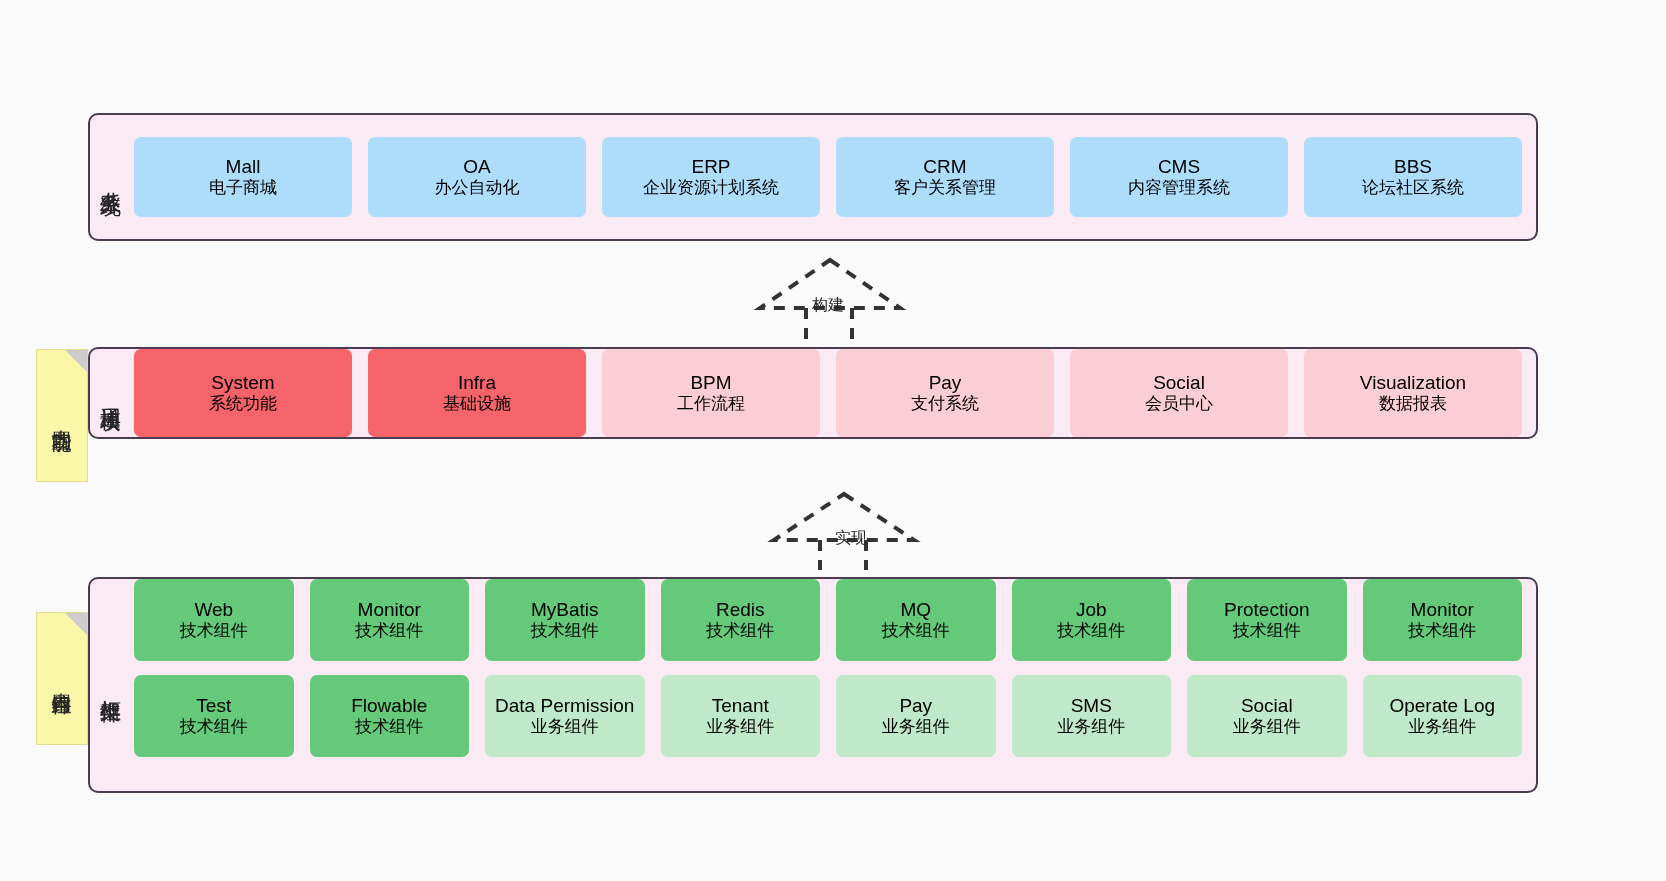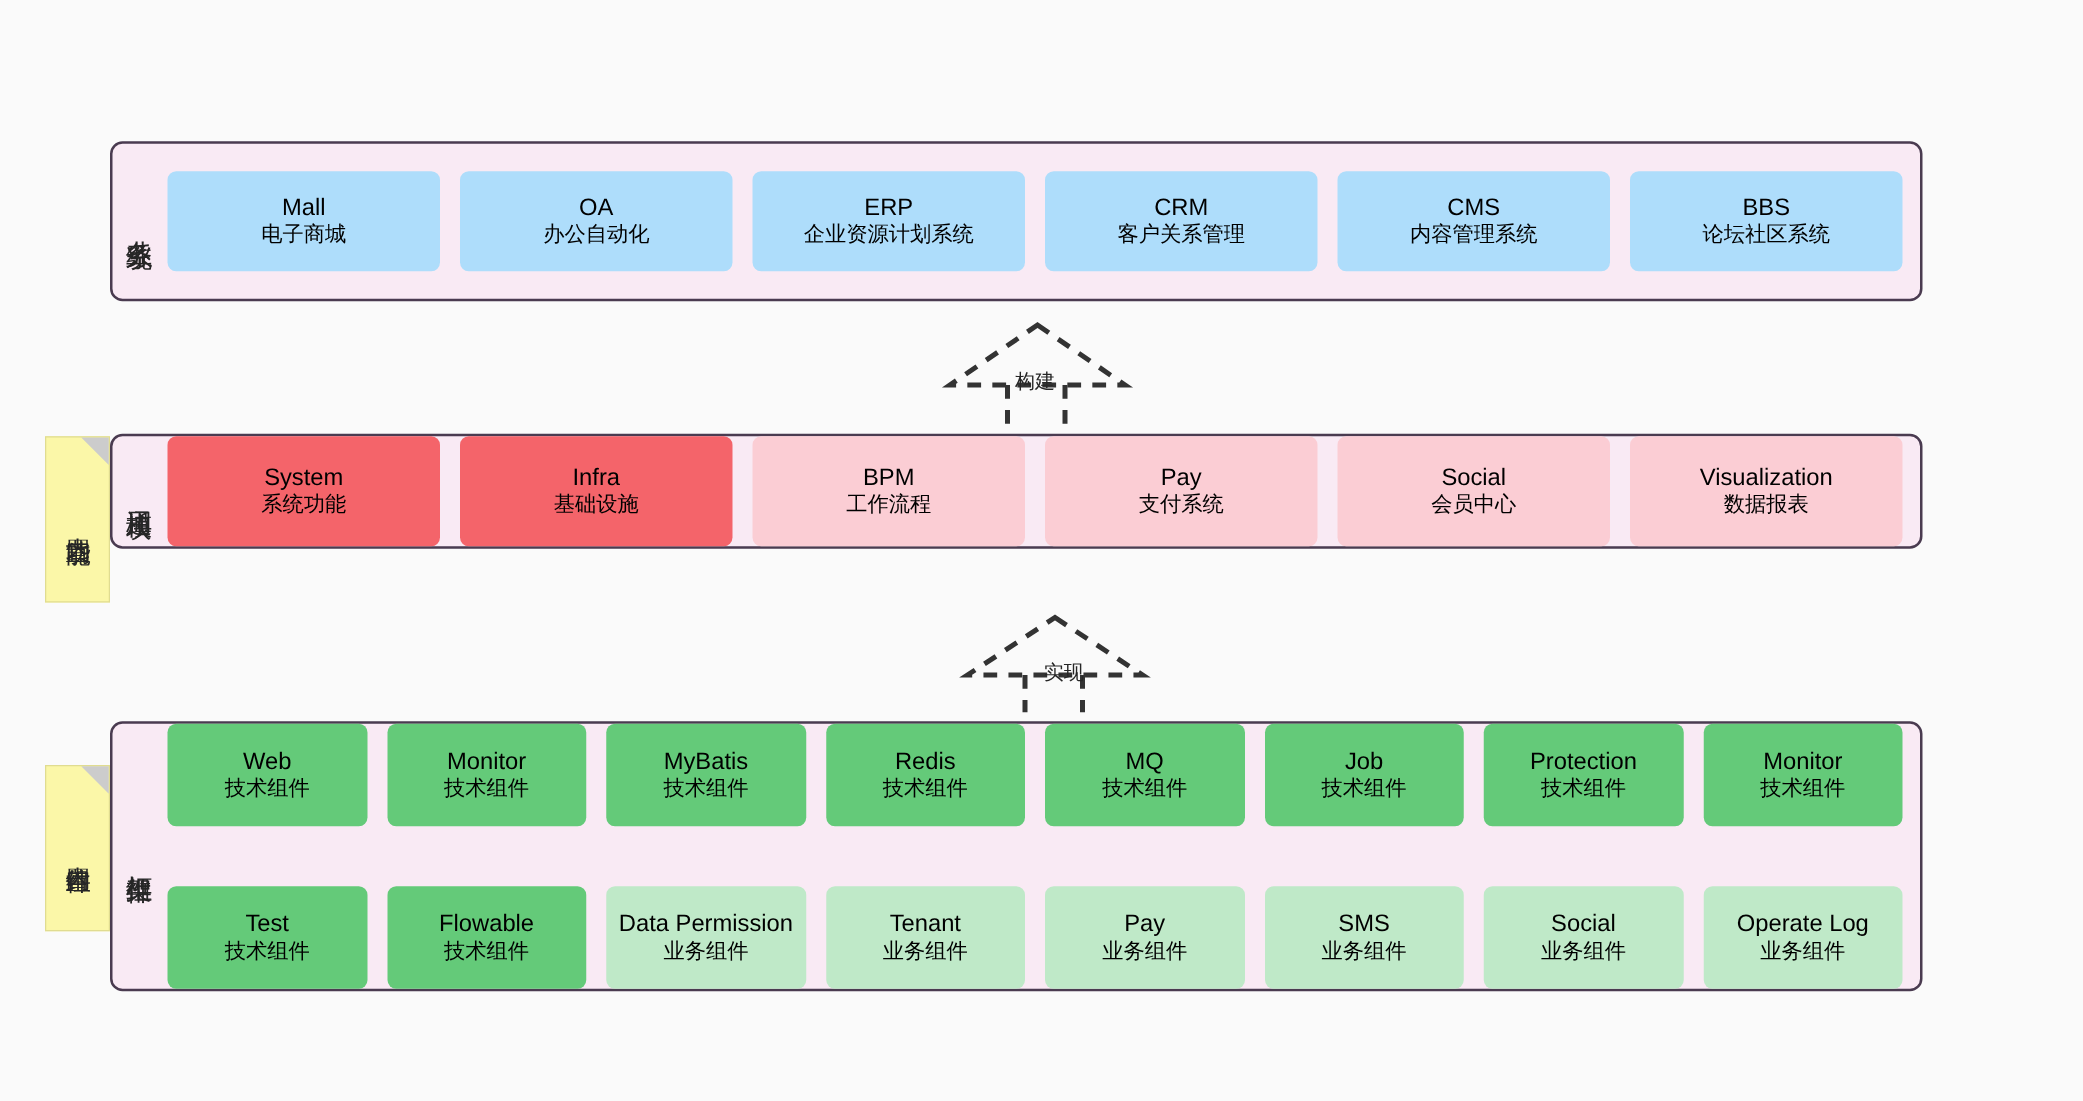--- a/index.html
+++ b/index.html
@@ -47,21 +47,21 @@
   }
   .layer-body {
     flex: 1 1 auto;
     display: flex;
     align-items: center;
     padding: 0 14px 0 4px;
     gap: 16px;
   }
   .layer-body.two-rows {
     flex-direction: column;
-    justify-content: space-between;
+    justify-content: flex-start;
     gap: 14px;
     padding: 0 14px 0 4px;
   }
   .row {
     display: flex;
     gap: 16px;
     width: 100%;
   }
 
   

